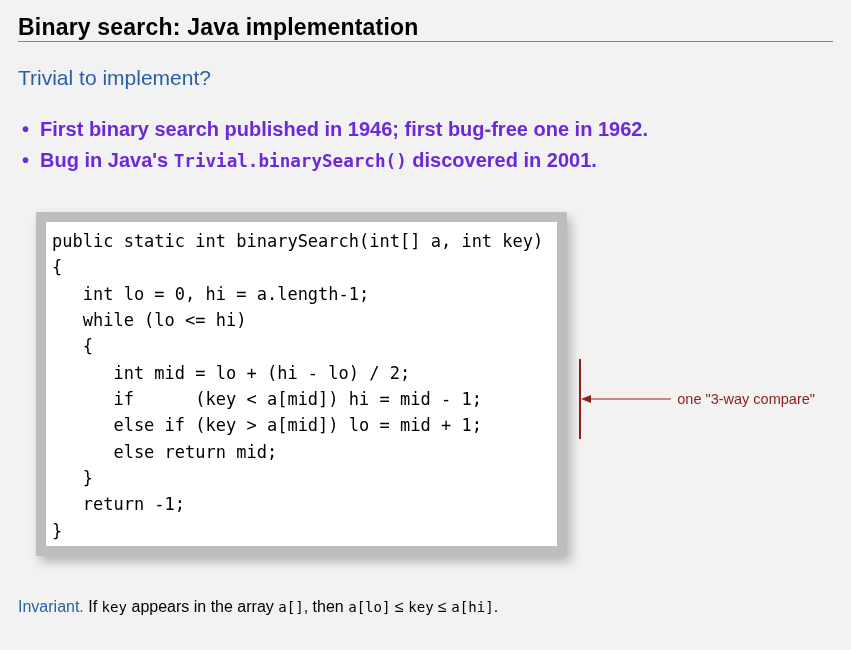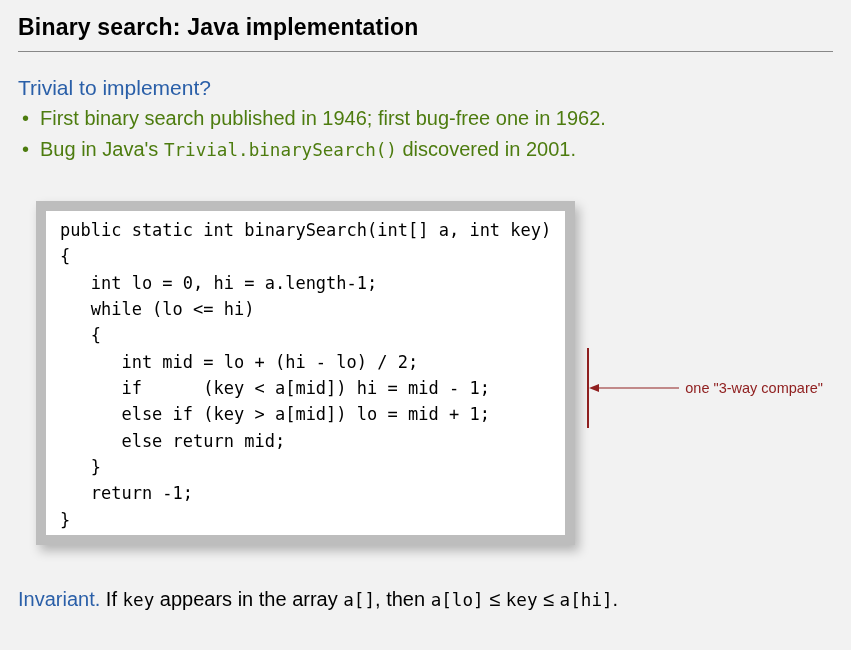--- a/index.html
+++ b/index.html
@@ -10,42 +10,42 @@
       font-family: Georgia, "Times New Roman", serif;
       color: #000;
       padding: 14px 18px 18px 18px;
       position: relative;
       overflow: hidden;
     }
     .slide-title {
       font-family: "Helvetica Neue", Helvetica, Arial, sans-serif;
       font-size: 23px;
       font-weight: 600;
-      padding-bottom: 10px;
       border-bottom: 1px solid #888;
       margin-bottom: 24px;
       letter-spacing: 0.2px;
     }
     .subhead {
       font-family: "Helvetica Neue", Helvetica, Arial, sans-serif;
       font-size: 21px;
       color: #2a5fa8;
-      margin-bottom: 3px;
+      margin-bottom: 24px;
     }
     ul.bullets {
       list-style: none;
       padding-left: 22px;
       margin-bottom: 36px;
     }
     ul.bullets li {
       font-family: "Helvetica Neue", Helvetica, Arial, sans-serif;
       font-size: 20px;
       line-height: 1.55;
       position: relative;
-      color: #4d7c0f;
+      color: #6d28d9;
+      font-weight: bold;
     }
     ul.bullets li::before {
       content: "•";
       position: absolute;
       left: -18px;
       top: 0;
       font-size: 20px;
     }
     .mono-inline {
       font-family: "Lucida Console", Menlo, Consolas, monospace;
@@ -55,21 +55,21 @@
       display: flex;
       align-items: center;
       gap: 0;
       margin-left: 18px;
       margin-bottom: 40px;
       position: relative;
     }
     .code-box {
       background: #fff;
       border: 10px solid #bdbdbd;
-      padding: 6px 14px 2px 14px;
+      padding: 6px 14px 2px 6px;
       box-shadow: 4px 6px 10px rgba(0,0,0,0.25);
       position: relative;
     }
     .code-box pre {
       font-family: "Lucida Console", Menlo, Consolas, monospace;
       font-size: 17px;
       line-height: 1.55;
       white-space: pre;
       color: #000;
     }
@@ -86,21 +86,21 @@
     .annotation {
       font-family: "Helvetica Neue", Helvetica, Arial, sans-serif;
       font-size: 14.5px;
       color: #902020;
       margin-left: 6px;
       margin-top: 30px;
       white-space: nowrap;
     }
     .invariant {
       font-family: "Helvetica Neue", Helvetica, Arial, sans-serif;
-      font-size: 20px;
+      font-size: 16px;
       line-height: 1.4;
       margin-top: 40px;
     }
     .invariant .label {
       color: #2a5fa8;
     }
   </style>
 </head>
 <body>
 

